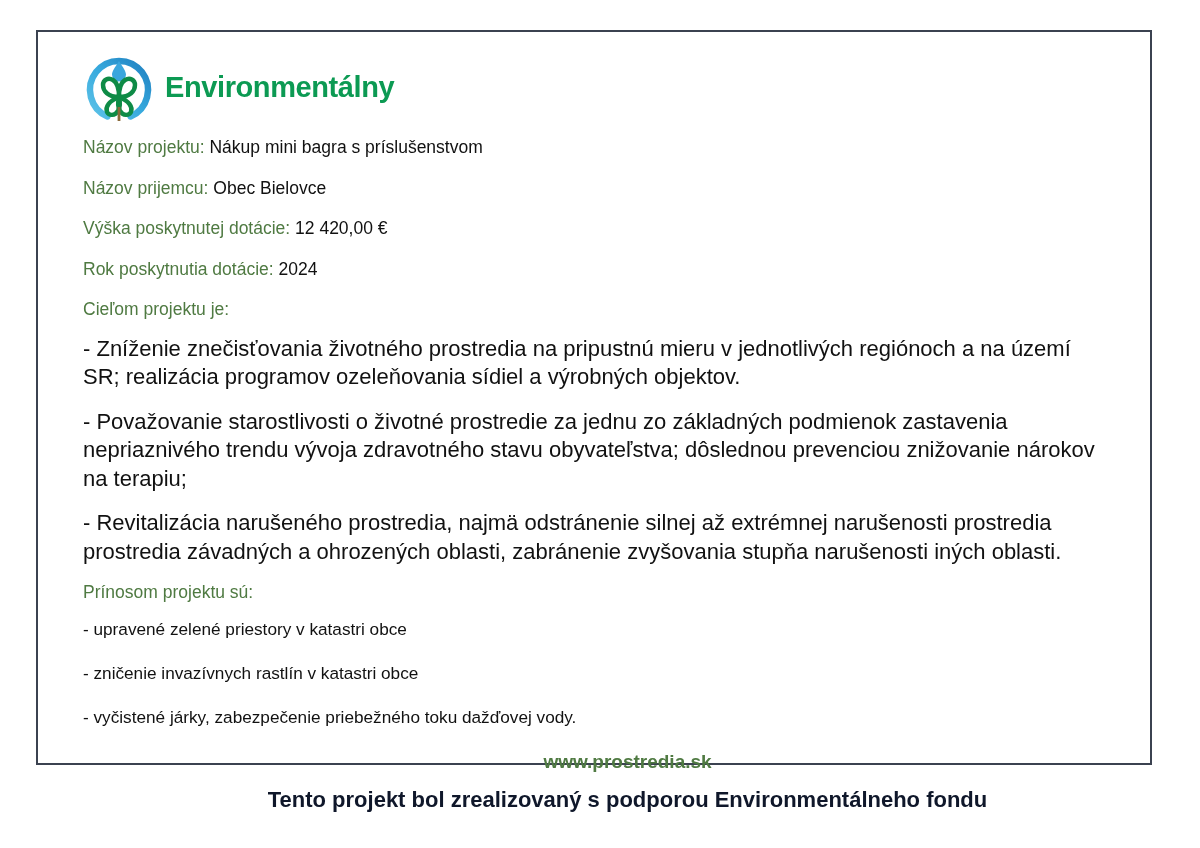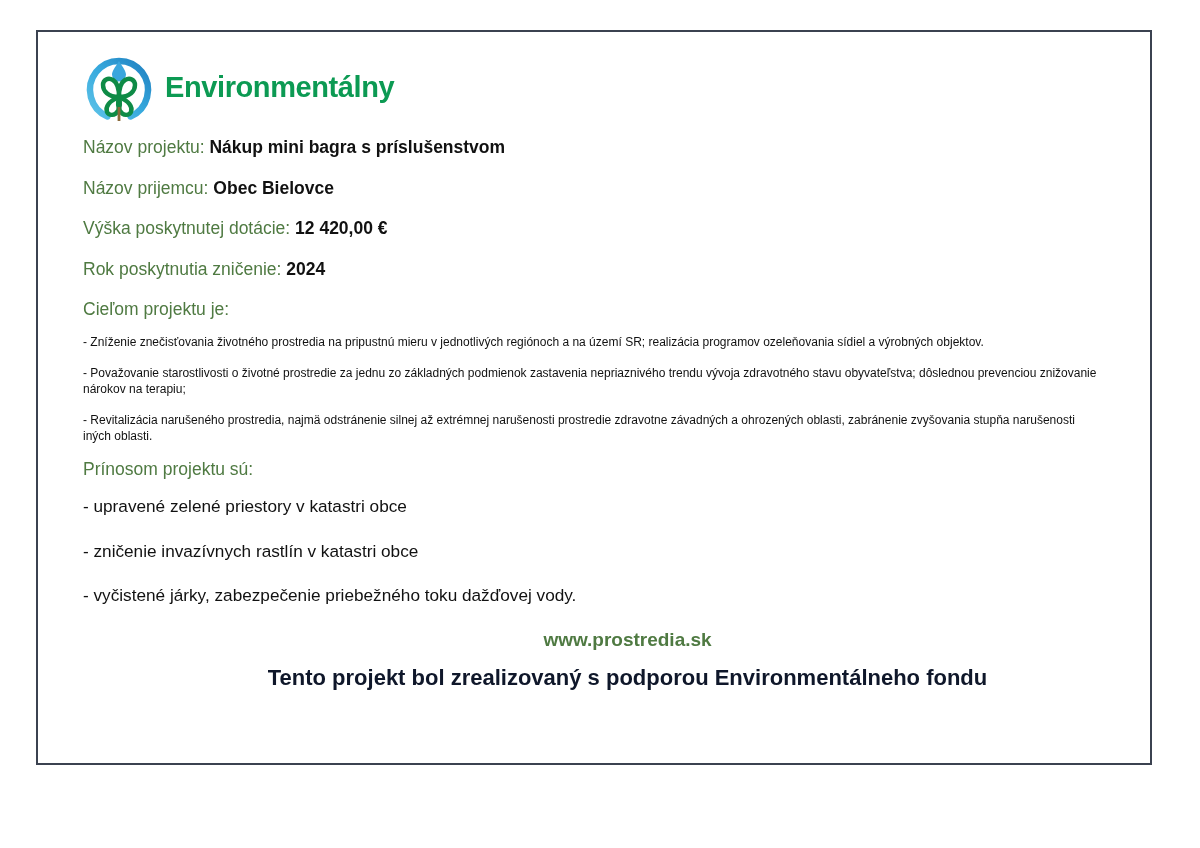--- a/index.html
+++ b/index.html
@@ -57,33 +57,33 @@
   .field {
     font-size: 17.5px;
     line-height: 1.35;
     margin: 0 0 17px 0;
     white-space: nowrap;
   }
   .field .lab {
     font-weight: normal;
   }
   .field .val {
-    font-weight: bold;
+    font-weight: normal;
     color: #111111;
   }
 
   
   .sec-head {
     font-size: 17.5px;
     margin: 0 0 15px 0;
   }
 
   
   .para {
-    font-size: 12px;
+    font-size: 22px;
     line-height: 1.30;
     color: #111111;
     margin: 0 0 16px 0;
     max-width: 1018px;
     text-align: left;
   }
   .para.tight { margin-bottom: 15px; }
 
   .benefit {
     font-size: 17.2px;
@@ -150,28 +150,28 @@
     </p>
     <p class="field">
       <span class="lab" style="color: rgb(79, 122, 66);">Názov prijemcu:</span>
       <span class="val">Obec Bielovce</span>
     </p>
     <p class="field">
       <span class="lab" style="color: rgb(79, 122, 66);">Výška poskytnutej dotácie:</span>
       <span class="val">12 420,00 €</span>
     </p>
     <p class="field">
-      <span class="lab" style="color: rgb(79, 122, 66);">Rok poskytnutia zničenie:</span>
+      <span class="lab" style="color: rgb(79, 122, 66);">Rok poskytnutia dotácie:</span>
       <span class="val">2024</span>
     </p>
 
     <p class="sec-head" style="color: rgb(79, 122, 66);">Cieľom projektu je:</p>
     <p class="para">- Zníženie znečisťovania životného prostredia na pripustnú mieru v jednotlivých regiónoch a na území SR; realizácia programov ozeleňovania sídiel a výrobných objektov.</p>
     <p class="para">- Považovanie starostlivosti o životné prostredie za jednu zo základných podmienok zastavenia nepriaznivého trendu vývoja zdravotného stavu obyvateľstva; dôslednou prevenciou znižovanie nárokov na terapiu;</p>
-    <p class="para tight">- Revitalizácia narušeného prostredia, najmä odstránenie silnej až extrémnej narušenosti prostredie zdravotne závadných a ohrozených oblasti, zabránenie zvyšovania stupňa narušenosti iných oblasti.</p>
+    <p class="para tight">- Revitalizácia narušeného prostredia, najmä odstránenie silnej až extrémnej narušenosti prostredia prostredia závadných a ohrozených oblasti, zabránenie zvyšovania stupňa narušenosti iných oblasti.</p>
 
     <p class="sec-head" style="color: rgb(79, 122, 66);">Prínosom projektu sú:</p>
     <p class="benefit">- upravené zelené priestory v katastri obce</p>
     <p class="benefit">- zničenie invazívnych rastlín v katastri obce</p>
     <p class="benefit">- vyčistené járky, zabezpečenie priebežného toku dažďovej vody.</p>
 
     <div class="site" style="color: rgb(79, 122, 66);">www.prostredia.sk</div>
     <div class="tagline">Tento projekt bol zrealizovaný s podporou Environmentálneho fondu</div>
 
   </div>

